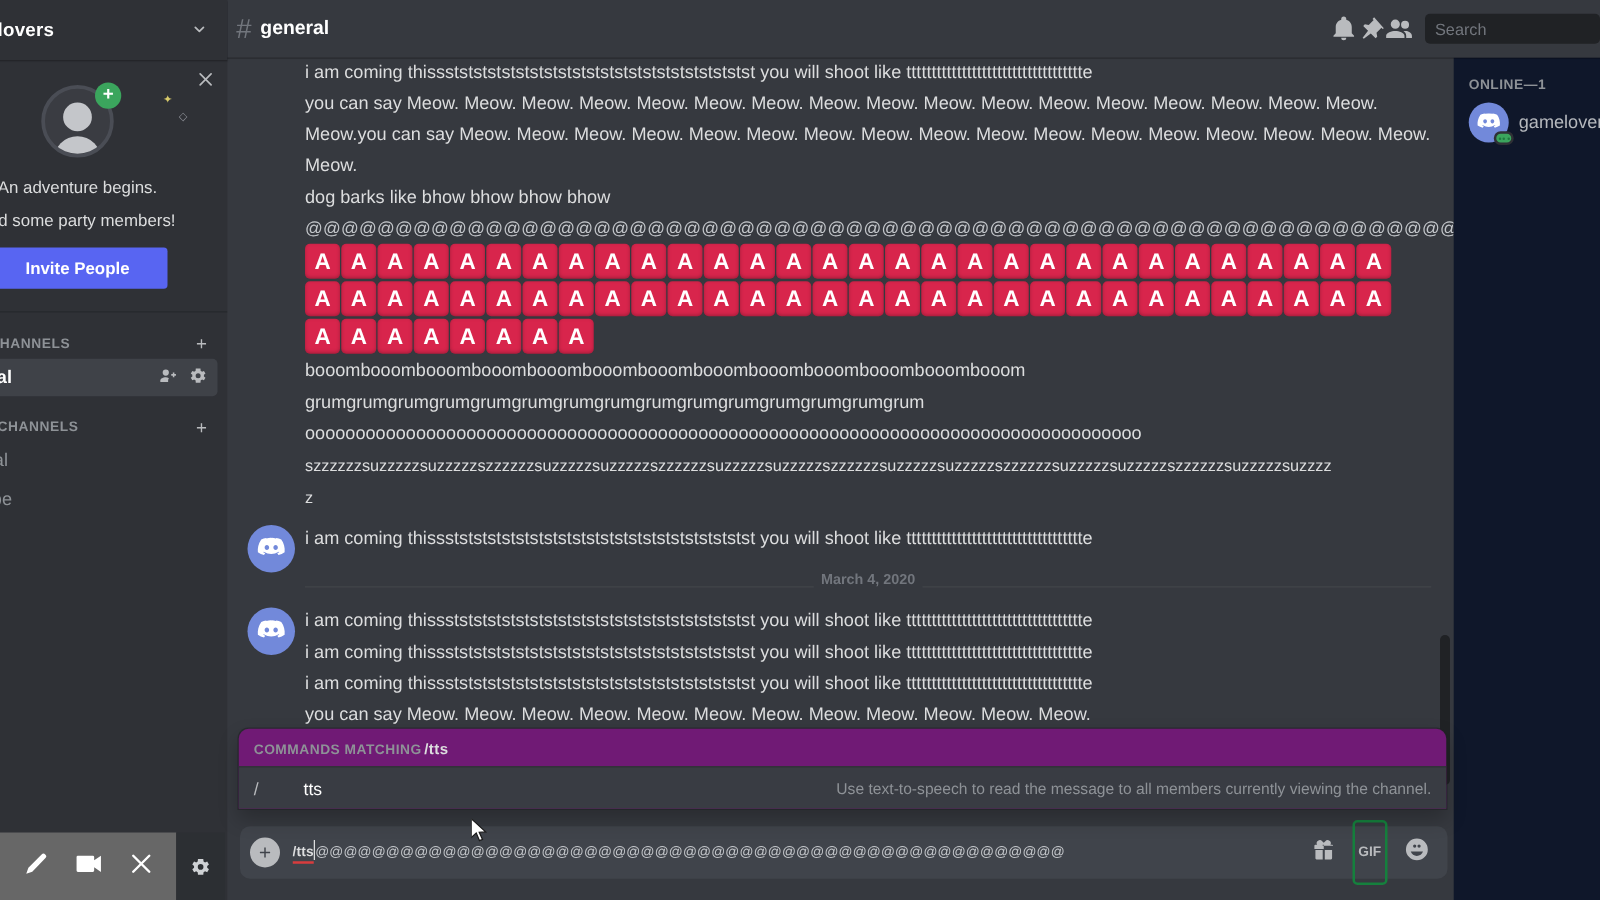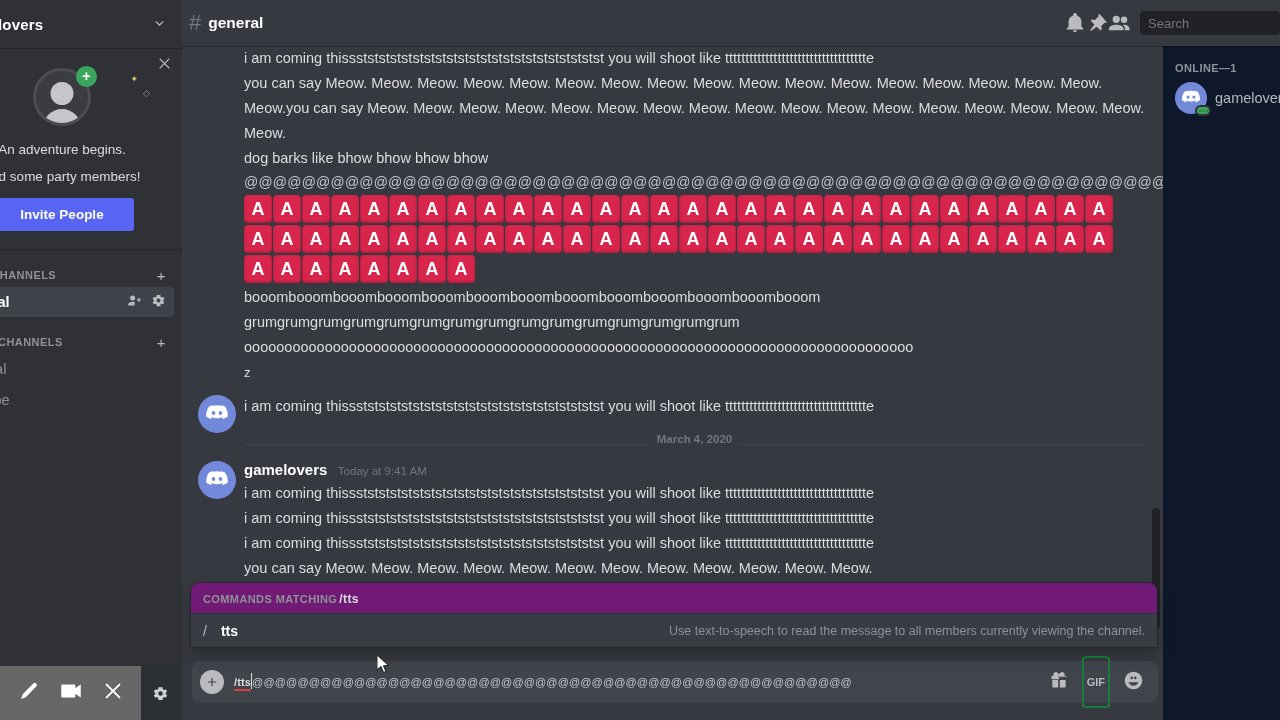--- a/index.html
+++ b/index.html
@@ -200,21 +200,21 @@
     padding: 9px 12px 7px 12px; color: #8e9297;
     font-size: 11px; font-weight: bold; letter-spacing: .4px;
   }
   .cmd-head b { color: #dcddde; font-size: 12px; margin-left: 2px; }
   .cmd-row {
     display: flex; align-items: center; height: 34px;
     padding: 0 12px; background: #393c43;
     border-top: 1px solid #2f3136;
   }
   .cmd-slash { color: #b9bbbe; font-size: 14px; margin-right: 14px; }
-  .cmd-name { color: #fff; font-size: 14px; font-weight: 700; }
+  .cmd-name { color: #fff; font-size: 14px; font-weight: 400; margin-left: 22px; }
   .cmd-desc { margin-left: auto; color: #8e9297; font-size: 12.5px; }
 
   
   .input-bar {
     position: absolute; left: 192px; bottom: 17px; width: 966px; height: 42px;
     background: #40444b; border-radius: 8px;
     display: flex; align-items: center; z-index: 5;
   }
   .plus-btn {
     width: 24px; height: 24px; border-radius: 50%; background: #b9bbbe;
@@ -369,20 +369,21 @@
 
     <div>
       <div class="msg-line">i am coming thissstststststststststststststststststststststst you will shoot like ttttttttttttttttttttttttttttttttttte</div>
       <div class="msg-line wrap">you can say Meow. Meow. Meow. Meow. Meow. Meow. Meow. Meow. Meow. Meow. Meow. Meow. Meow. Meow. Meow. Meow. Meow. Meow.you can say Meow. Meow. Meow. Meow. Meow. Meow. Meow. Meow. Meow. Meow. Meow. Meow. Meow. Meow. Meow. Meow. Meow. Meow.</div>
       <div class="msg-line">dog barks like bhow bhow bhow bhow</div>
       <div class="at-line">@@@@@@@@@@@@@@@@@@@@@@@@@@@@@@@@@@@@@@@@@@@@@@@@@@@@@@@@@@@@@@@@@@@@@@@@@@@@</div>
       <div class="emoji-row" id="emoji-row"><span class="aemoji">A</span><span class="aemoji">A</span><span class="aemoji">A</span><span class="aemoji">A</span><span class="aemoji">A</span><span class="aemoji">A</span><span class="aemoji">A</span><span class="aemoji">A</span><span class="aemoji">A</span><span class="aemoji">A</span><span class="aemoji">A</span><span class="aemoji">A</span><span class="aemoji">A</span><span class="aemoji">A</span><span class="aemoji">A</span><span class="aemoji">A</span><span class="aemoji">A</span><span class="aemoji">A</span><span class="aemoji">A</span><span class="aemoji">A</span><span class="aemoji">A</span><span class="aemoji">A</span><span class="aemoji">A</span><span class="aemoji">A</span><span class="aemoji">A</span><span class="aemoji">A</span><span class="aemoji">A</span><span class="aemoji">A</span><span class="aemoji">A</span><span class="aemoji">A</span><span class="aemoji">A</span><span class="aemoji">A</span><span class="aemoji">A</span><span class="aemoji">A</span><span class="aemoji">A</span><span class="aemoji">A</span><span class="aemoji">A</span><span class="aemoji">A</span><span class="aemoji">A</span><span class="aemoji">A</span><span class="aemoji">A</span><span class="aemoji">A</span><span class="aemoji">A</span><span class="aemoji">A</span><span class="aemoji">A</span><span class="aemoji">A</span><span class="aemoji">A</span><span class="aemoji">A</span><span class="aemoji">A</span><span class="aemoji">A</span><span class="aemoji">A</span><span class="aemoji">A</span><span class="aemoji">A</span><span class="aemoji">A</span><span class="aemoji">A</span><span class="aemoji">A</span><span class="aemoji">A</span><span class="aemoji">A</span><span class="aemoji">A</span><span class="aemoji">A</span><span class="aemoji">A</span><span class="aemoji">A</span><span class="aemoji">A</span><span class="aemoji">A</span><span class="aemoji">A</span><span class="aemoji">A</span><span class="aemoji">A</span><span class="aemoji">A</span></div>
       <div class="msg-line">booombooombooombooombooombooombooombooombooombooombooombooombooom</div>
       <div class="msg-line">grumgrumgrumgrumgrumgrumgrumgrumgrumgrumgrumgrumgrumgrumgrum</div>
       <div class="msg-line">ooooooooooooooooooooooooooooooooooooooooooooooooooooooooooooooooooooooooooooooooooo</div>
+      <div class="msg-line" style="font-size:13px">szzzzzzsuzzzzzsuzzzzzszzzzzzsuzzzzzsuzzzzzszzzzzzsuzzzzzsuzzzzzszzzzzzsuzzzzzsuzzzzzszzzzzzsuzzzzzsuzzzzzszzzzzzsuzzzzzsuzzzz</div>
       <div class="msg-line" style="font-size:13px">z</div>
     </div>
 
     <div class="msg-block">
       <div class="avatar-d">
         <svg viewBox="0 0 24 24" fill="#fff">
             <path d="M20 4.5A16 16 0 0016 3.3l-.2.4a15 15 0 00-3.8-.4 15 15 0 00-3.8.4L8 3.3A16 16 0 004 4.5C1.6 8 1 11.4 1.3 14.8A16 16 0 006.2 17l1-1.5a10 10 0 01-1.6-.8l.4-.3a11.4 11.4 0 0012 0l.4.3a10 10 0 01-1.6.8l1 1.5a16 16 0 004.9-2.2c.4-4-.6-7.4-2.7-10.3zM8.5 12.9c-1 0-1.8-.9-1.8-2s.8-2 1.8-2 1.8.9 1.8 2-.8 2-1.8 2zm7 0c-1 0-1.8-.9-1.8-2s.8-2 1.8-2 1.8.9 1.8 2-.8 2-1.8 2z"></path>
           </svg>
       </div>
       <div class="msg-line">i am coming thissstststststststststststststststststststststst you will shoot like ttttttttttttttttttttttttttttttttttte</div>
@@ -392,24 +393,20 @@
       <span class="ln"></span>
       <span class="dt">March 4, 2020</span>
       <span class="ln"></span>
     </div>
 
     <div class="msg-block">
       <div class="avatar-d">
         <svg viewBox="0 0 24 24" fill="#fff">
             <path d="M20 4.5A16 16 0 0016 3.3l-.2.4a15 15 0 00-3.8-.4 15 15 0 00-3.8.4L8 3.3A16 16 0 004 4.5C1.6 8 1 11.4 1.3 14.8A16 16 0 006.2 17l1-1.5a10 10 0 01-1.6-.8l.4-.3a11.4 11.4 0 0012 0l.4.3a10 10 0 01-1.6.8l1 1.5a16 16 0 004.9-2.2c.4-4-.6-7.4-2.7-10.3zM8.5 12.9c-1 0-1.8-.9-1.8-2s.8-2 1.8-2 1.8.9 1.8 2-.8 2-1.8 2zm7 0c-1 0-1.8-.9-1.8-2s.8-2 1.8-2 1.8.9 1.8 2-.8 2-1.8 2z"></path>
           </svg>
-      </div>
-      <div class="msg-head">
-        <span class="uname">gamelovers</span>
-        <span class="tstamp">Today at 9:41 AM</span>
       </div>
       <div class="msg-line">i am coming thissstststststststststststststststststststststst you will shoot like ttttttttttttttttttttttttttttttttttte</div>
       <div class="msg-line">i am coming thissstststststststststststststststststststststst you will shoot like ttttttttttttttttttttttttttttttttttte</div>
       <div class="msg-line">i am coming thissstststststststststststststststststststststst you will shoot like ttttttttttttttttttttttttttttttttttte</div>
       <div class="msg-line">you can say Meow. Meow. Meow. Meow. Meow. Meow. Meow. Meow. Meow. Meow. Meow. Meow.</div>
     </div>
 
     <div class="scroll-thumb"></div>
   </div>
 

